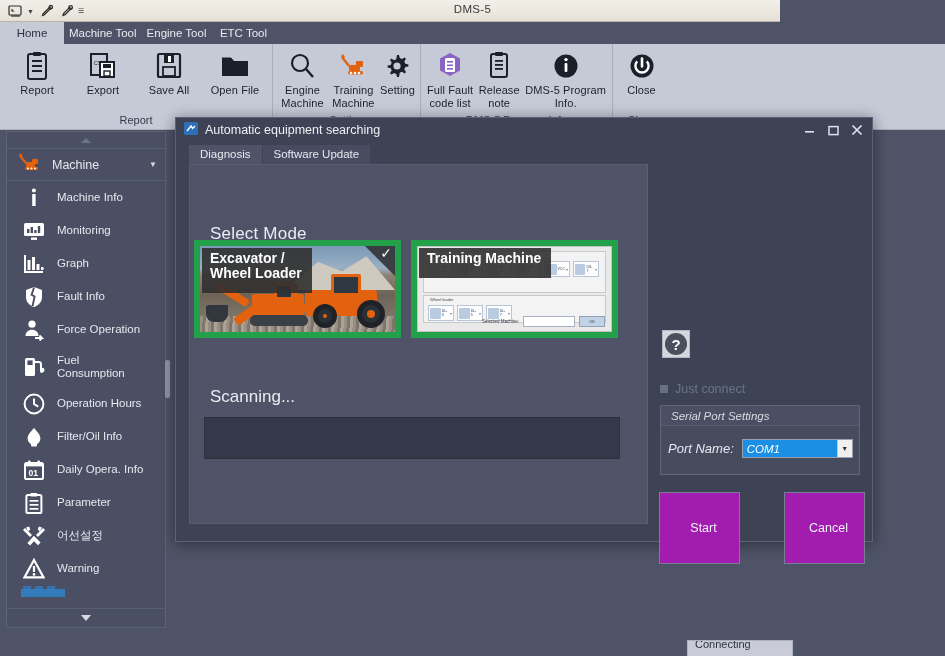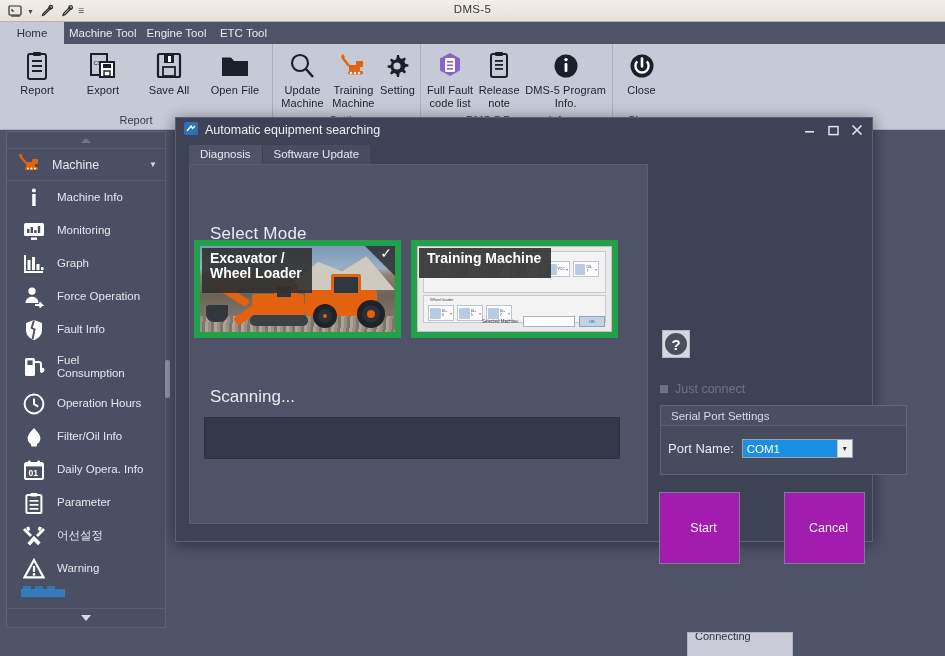--- a/index.html
+++ b/index.html
@@ -12,21 +12,21 @@
     background: #4e5367;
   }
   #app {
     position: relative;
     width: 945px; height: 656px;
     background: #4e5367;
   }
 
   
   .oswin-title {
-    position: absolute; left: 0; top: 0; width: 945px; height: 22px;
+    position: absolute; left: 0; top: 0; width: 780px; height: 22px;
     background: linear-gradient(to bottom, #f2efe9 0%, #ece8e0 55%, #e6e0d6 100%);
     border-bottom: 1px solid #b9b2a6;
   }
   .oswin-title .caption {
     position: absolute; left: 0; top: 3px; width: 945px;
     text-align: center; font-size: 11.5px; color: #3a3a3a;
     letter-spacing: .3px;
   }
 
   
@@ -330,23 +330,24 @@
     position: absolute; left: 3px; top: 218px;
     display: flex; align-items: center; gap: 7px;
     cursor: default;
   }
   .justconnect .cb {
     width: 8px; height: 8px; background: #6a7084; border: 1px solid #6a7084;
   }
   .justconnect .lbl { font-size: 12.5px; color: #6d7387; }
 
   .group-box {
-    position: absolute; left: 3px; top: 241px; width: 247px; height: 70px;
+    position: absolute; left: 3px; top: 241px; width: 200px; height: 70px;
     border: 1px solid #60657a;
     background: #464b5e;
+    font-style: italic;
   }
   .group-box .gb-head {
     height: 20px; padding-left: 10px; display: flex; align-items: center;
     font-size: 11.5px; color: #d8dbe4;
     background: #4a4f63; border-bottom: 1px solid #5a5f74;
   }
   .portrow {
     position: absolute; left: 7px; top: 27px;
     display: flex; align-items: center; gap: 8px; margin-top: 6px;
   }
@@ -369,21 +370,21 @@
   .dlg-actions { position: absolute; left: 2px; top: 328px; display: flex; gap: 44px; }
   .act-btn {
     width: 81px; height: 72px; background: #a21caf;
     border: 1px solid #787e92;
     display: flex; align-items: center; justify-content: center;
     font-size: 12.5px; color: #eef0f5; cursor: default; padding-left: 8px;
   }
 
   
   .bottom-partial {
-    position: absolute; left: 687px; bottom: 0; width: 106px; height: 24px;
+    position: absolute; left: 687px; bottom: 0; width: 106px; height: 16px;
     background: #c9ccd6; border: 1px solid #aeb2bf; border-bottom: none;
     overflow: hidden;
   }
   .bottom-partial .txt {
     font-size: 11px; color: #2d3142; position: absolute; left: 7px; top: -3px;
   }
 
   .bg-bottom {
     position: absolute; left: 0; bottom: 0; width: 945px; height: 14px;
     background: #4e5367;
@@ -493,21 +494,21 @@
 
         <div class="rib-group" style="width:148px">
           <div class="items">
             <div class="rib-btn">
               <span class="glyph">
                 <svg width="28" height="30" viewBox="0 0 28 30">
                     <circle cx="12" cy="12" r="8" fill="none" stroke="#1b1f29" stroke-width="2.2"></circle>
                     <path d="M18 18l7 8" stroke="#1b1f29" stroke-width="2.4"></path>
                   </svg>
               </span>
-              <span class="lbl"><span>Update</span><br><span>Machine</span></span>
+              <span class="lbl"><span>Engine</span><br><span>Machine</span></span>
             </div>
             <div class="rib-btn">
               <span class="glyph">
                 <svg width="30" height="30" viewBox="0 0 30 30">
                     <path d="M4 6l7 9" stroke="#e2620f" stroke-width="2.4" fill="none"></path>
                     <path d="M3 5l2-2 2 3-2 2z" fill="#e2620f"></path>
                     <rect x="11" y="14" width="11" height="6" rx="1" fill="#e2620f"></rect>
                     <rect x="18" y="10" width="7" height="6" rx="1" fill="#e2620f"></rect>
                     <rect x="10" y="20" width="15" height="3.5" rx="1.7" fill="#e2620f"></rect>
                     <circle cx="13" cy="22" r="1.3" fill="#fff"></circle>
@@ -649,37 +650,37 @@
               <rect x="9" y="4" width="3" height="13" fill="#fff"></rect>
               <rect x="13.5" y="11" width="3" height="6" fill="#fff"></rect>
               <rect x="18" y="14" width="2.5" height="3" fill="#fff"></rect>
             </svg>
         </span>
         <span class="lbl">Graph</span>
       </div>
 
       <div class="sb-item">
         <span class="ico">
+          <svg width="20" height="22" viewBox="0 0 20 22">
+              <path d="M10 1L2 4v7c0 5.5 4 8.6 8 10 4-1.4 8-4.5 8-10V4z" fill="#fff"></path>
+              <path d="M10 1.5l-2.4 7.3 3 1.6-2 9.6" fill="none" stroke="#4a4f63" stroke-width="1.9"></path>
+            </svg>
+        </span>
+        <span class="lbl">Fault Info</span>
+      </div>
+
+      <div class="sb-item">
+        <span class="ico">
           <svg width="22" height="22" viewBox="0 0 22 22">
               <circle cx="9" cy="5.2" r="3.6" fill="#fff"></circle>
               <path d="M2.5 17c0-3.8 3-6.2 6.5-6.2s6.5 2.4 6.5 6.2z" fill="#fff"></path>
               <path d="M12 19h7l-2.5-2.5M19 19l-2.5 2.5" stroke="#fff" stroke-width="1.9" fill="none"></path>
             </svg>
         </span>
         <span class="lbl">Force Operation</span>
-      </div>
-
-      <div class="sb-item">
-        <span class="ico">
-          <svg width="20" height="22" viewBox="0 0 20 22">
-              <path d="M10 1L2 4v7c0 5.5 4 8.6 8 10 4-1.4 8-4.5 8-10V4z" fill="#fff"></path>
-              <path d="M10 1.5l-2.4 7.3 3 1.6-2 9.6" fill="none" stroke="#4a4f63" stroke-width="1.9"></path>
-            </svg>
-        </span>
-        <span class="lbl">Fault Info</span>
       </div>
 
       <div class="sb-item tall">
         <span class="ico">
           <svg width="22" height="22" viewBox="0 0 22 22">
               <rect x="2" y="2" width="10" height="18" rx="1.6" fill="#fff"></rect>
               <rect x="4.4" y="4.4" width="5.2" height="4.6" fill="#4a4f63"></rect>
               <path d="M12 6h3.6c1.4 0 2.4 1 2.4 2.4v6c0 1 .7 1.7 1.6 1.7" fill="none" stroke="#fff" stroke-width="2"></path>
               <circle cx="19.2" cy="14" r="2.3" fill="#fff"></circle>
             </svg>

